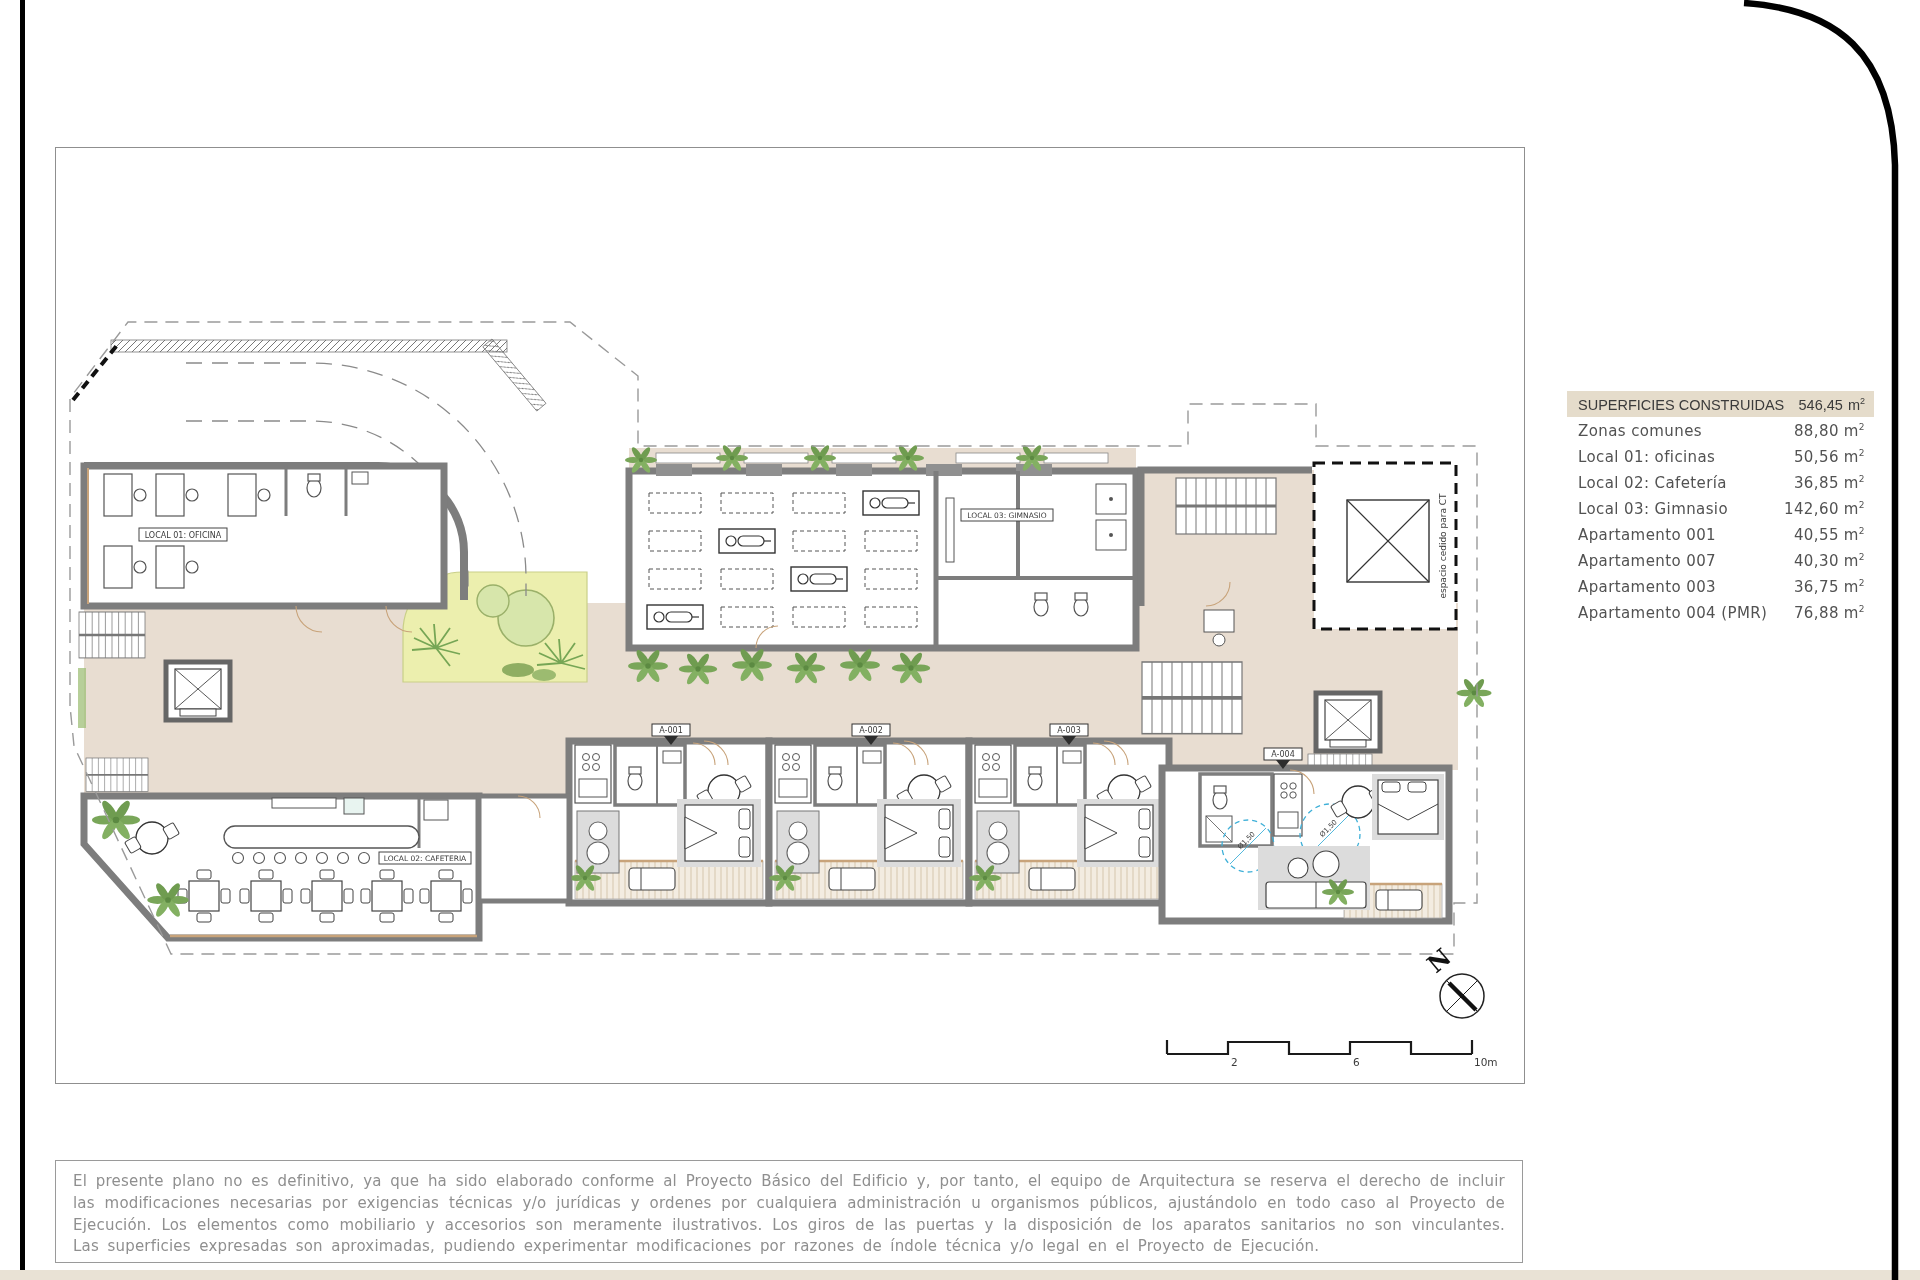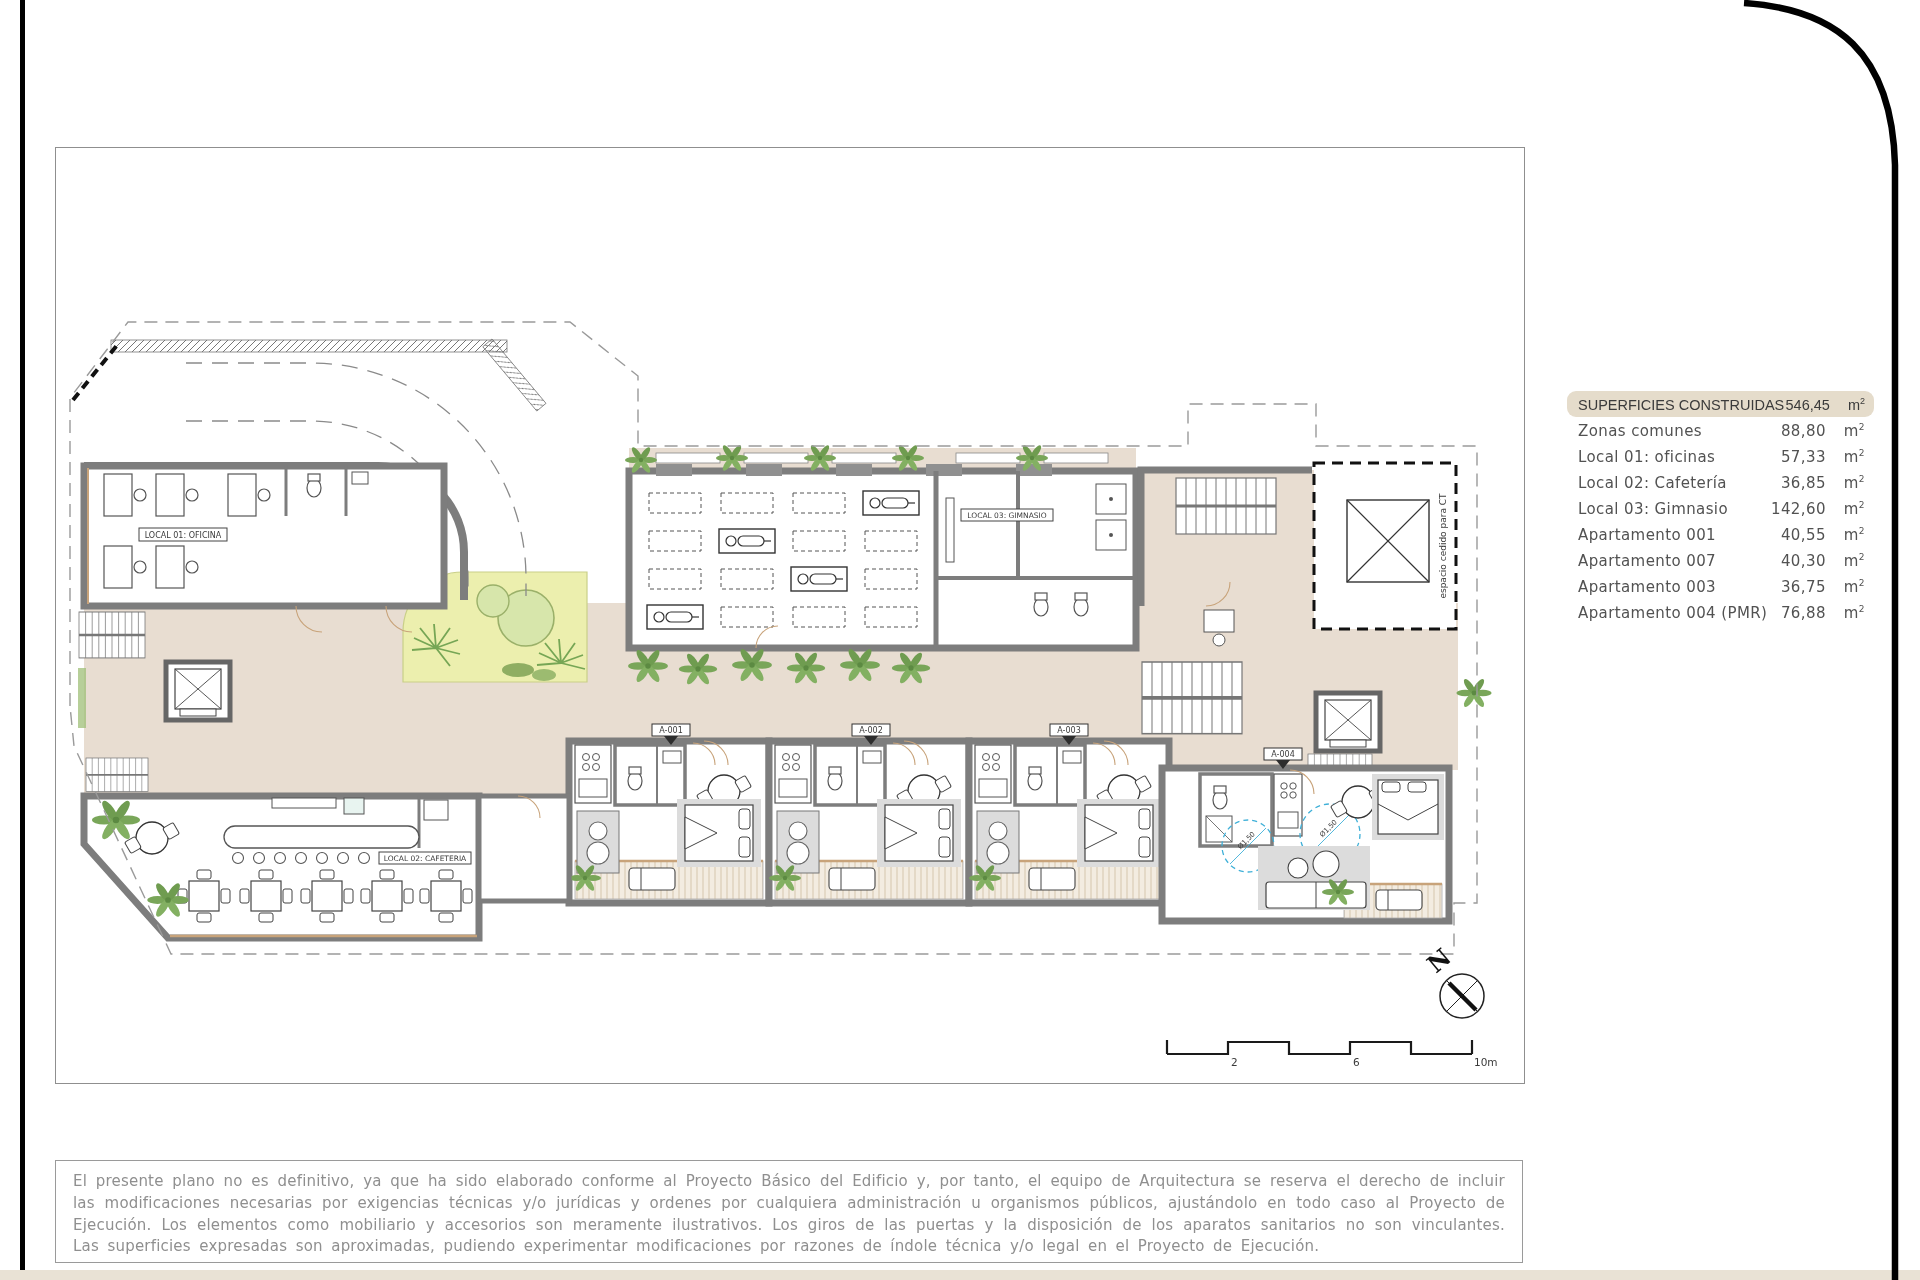--- a/index.html
+++ b/index.html
@@ -15,26 +15,26 @@
   .title-box h1{margin:0;padding:0 0 0 26px;line-height:67px;font-size:33px;font-weight:400;
                 letter-spacing:1px;color:#101010;font-family:"Liberation Sans",sans-serif;}
   
   .plan-box{position:absolute;left:55px;top:147px;width:1470px;height:937px;
             border:1.5px solid #8f8f8f;box-sizing:border-box;background:#fff;}
   .plan-box svg{display:block;}
   
   .surfaces{position:absolute;left:1567px;top:391px;width:307px;font-size:15px;color:#525252;}
   .t-head{display:flex;justify-content:space-between;align-items:baseline;background:#e5dccb;
           padding:5px 9px 4px 11px;font-family:"Liberation Sans",sans-serif;font-size:14.5px;
-          color:#3b3b3b;border-radius:9px;}
+          color:#3b3b3b;}
   .t-row{display:flex;justify-content:space-between;align-items:baseline;
          padding:5px 9px 3px 11px;letter-spacing:.4px;}
   .t-label{white-space:nowrap;}
   .t-val{white-space:nowrap;}
-  .t-unit{margin-left:18px;text-align:right;}
+  .t-unit{margin-left:5px;text-align:right;}
   sup{font-size:9px;}
   
   .disclaimer-box{position:absolute;left:55px;top:1160px;width:1468px;height:103px;
                   border:1.5px solid #9a9a9a;box-sizing:border-box;background:#fff;overflow:hidden;}
   .disclaimer-box p{margin:0;padding:10px 17px;font-size:15px;line-height:1.45;color:#8f8f8f;
                     text-align:justify;letter-spacing:.2px;word-spacing:3.5px;}
   .svgtxt{font-family:"DejaVu Sans",sans-serif;fill:#3a3a3a;}
 </style>
 </head>
 <body>
@@ -413,21 +413,21 @@
       <span class="t-label">SUPERFICIES CONSTRUIDAS</span>
       <span class="t-val"><span class="t-num">546,45</span><span class="t-unit"><span>m</span><sup>2</sup></span></span>
     </div>
     <div>
         <div class="t-row">
       <span class="t-label">Zonas comunes</span>
       <span class="t-val"><span class="t-num">88,80</span><span class="t-unit"><span>m</span><sup>2</sup></span></span>
     </div>
         <div class="t-row">
       <span class="t-label">Local 01: oficinas</span>
-      <span class="t-val"><span class="t-num">57,33</span><span class="t-unit"><span>m</span><sup>2</sup></span></span>
+      <span class="t-val"><span class="t-num">50,56</span><span class="t-unit"><span>m</span><sup>2</sup></span></span>
     </div>
         <div class="t-row">
       <span class="t-label">Local 02: Cafetería</span>
       <span class="t-val"><span class="t-num">36,85</span><span class="t-unit"><span>m</span><sup>2</sup></span></span>
     </div>
         <div class="t-row">
       <span class="t-label">Local 03: Gimnasio</span>
       <span class="t-val"><span class="t-num">142,60</span><span class="t-unit"><span>m</span><sup>2</sup></span></span>
     </div>
         <div class="t-row">

